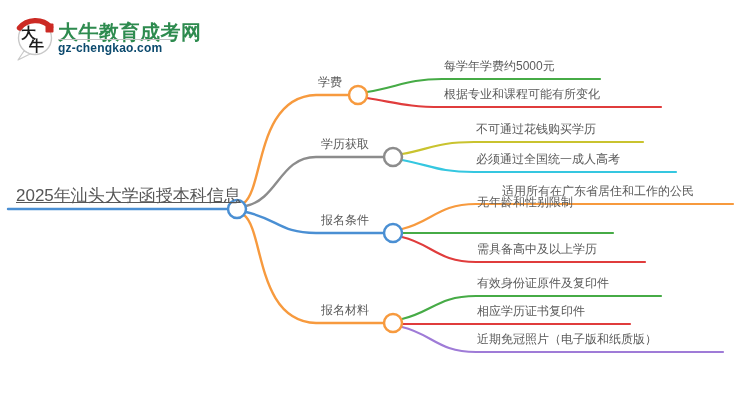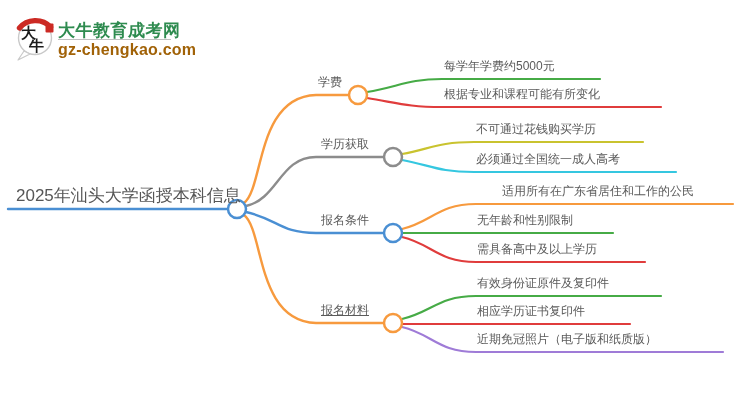--- a/index.html
+++ b/index.html
@@ -32,30 +32,30 @@
     font-size: 17px;
     line-height: 21px;
     color: #565656;
   }
 
   
   .logo { position: absolute; left: 12px; top: 10px; width: 170px; height: 56px; }
   .logo-icon { position: absolute; left: 0; top: 0; }
   .logo-title {
     position: absolute; left: 46px; top: 9px;
-    font-size: 17px; font-weight: bold; color: #2e8b4f;
+    font-size: 20px; font-weight: bold; color: #2e8b4f;
     letter-spacing: 0.5px; white-space: nowrap;
   }
   .logo-divider {
     position: absolute; left: 46px; top: 29px;
     width: 113px; height: 1px; background: #bfbfbf;
   }
   .logo-domain {
     position: absolute; left: 46px; top: 31px;
-    font-size: 16px; font-weight: bold; color: #a16207;
+    font-size: 12px; font-weight: bold; color: #0c4a6e;
     letter-spacing: 0.2px; white-space: nowrap;
   }
 </style>
 </head>
 <body>
 
 <div class="stage">
 
   <svg class="wires" viewBox="0 0 750 410" fill="none">
 
@@ -97,34 +97,34 @@
       <path d="M7.5 18 A 19.5 17.5 0 0 1 38.5 17" stroke="#cc2a24" stroke-width="5.4" fill="none" stroke-linecap="round"></path>
       <rect x="33.5" y="13.5" width="8" height="9" rx="1" fill="#cc2a24"></rect>
       <text x="9" y="28" font-size="15" font-weight="bold" fill="#1c1c1c">大</text>
       <text x="17" y="41" font-size="15" font-weight="bold" fill="#1c1c1c">牛</text>
     </svg>
     <div class="logo-title">大牛教育成考网</div>
     <div class="logo-divider"></div>
     <div class="logo-domain">gz-chengkao.com</div>
   </div>
 
-  <div class="label root" style="left:16px; top:185px;">2025年汕头大学函授本科信息</div>
+  <div class="label root" style="left:16px; top:185px;text-decoration:underline;">2025年汕头大学函授本科信息</div>
 
   <div class="label" style="left:318px; top:73px;">学费</div>
   <div class="label" style="left:321px; top:135px;">学历获取</div>
   <div class="label" style="left:321px; top:211px;">报名条件</div>
-  <div class="label" style="left:321px; top:301px;text-decoration:underline;">报名材料</div>
+  <div class="label" style="left:321px; top:301px;">报名材料</div>
 
   <div class="label" style="left:444px; top:57px;">每学年学费约5000元</div>
   <div class="label" style="left:444px; top:85px;">根据专业和课程可能有所变化</div>
 
   <div class="label" style="left:476px; top:120px;text-align:center;">不可通过花钱购买学历</div>
   <div class="label" style="left:476px; top:150px;">必须通过全国统一成人高考</div>
 
   <div class="label" style="left:477px; top:182px;margin-left:25px;">适用所有在广东省居住和工作的公民</div>
-  <div class="label" style="left:477px; top:211px;">无年龄和性别限制</div>
+  <div class="label" style="left:477px; top:193px;">无年龄和性别限制</div>
   <div class="label" style="left:477px; top:240px;">需具备高中及以上学历</div>
 
   <div class="label" style="left:477px; top:274px;">有效身份证原件及复印件</div>
   <div class="label" style="left:477px; top:302px;">相应学历证书复印件</div>
   <div class="label" style="left:477px; top:330px;">近期免冠照片（电子版和纸质版）</div>
 
 </div>
 
 </body></html>

